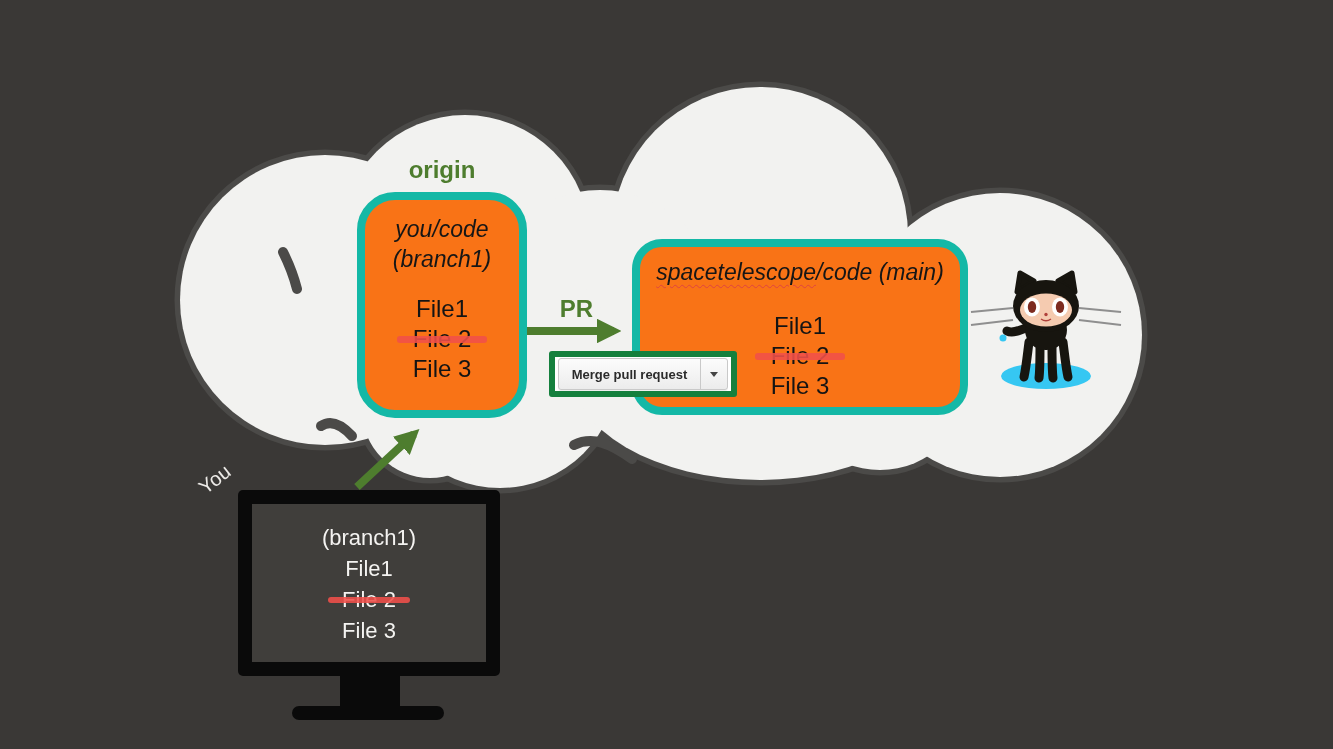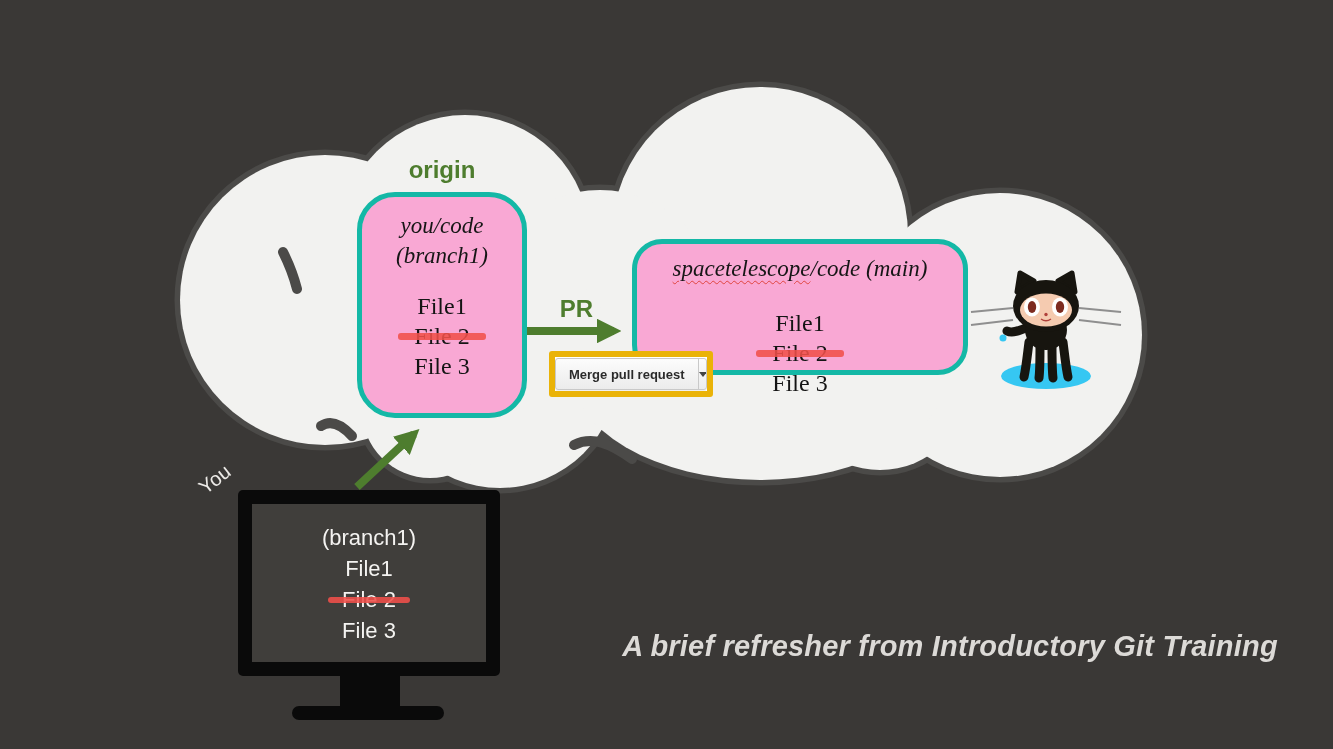--- a/index.html
+++ b/index.html
@@ -5,39 +5,39 @@
   html,body{margin:0;padding:0;}
   body{width:1333px;height:749px;overflow:hidden;font-family:"Liberation Sans",sans-serif;}
   .stage{position:absolute;top:0;left:0;width:1333px;height:749px;background:#3a3836;}
   .abs{position:absolute;}
   svg{display:block;}
 
   
   .green-label{color:#4e7d2e;font-weight:700;font-size:24px;text-align:center;}
 
   
-  .repo-box{position:absolute;background:#f9a8d4;border:5px solid #14b8a6;box-sizing:border-box;font-family:Liberation Serif, serif;}
+  .repo-box{position:absolute;background:#f97316;border:8px solid #14b8a6;box-sizing:border-box;}
   .repo-box.origin{left:357px;top:192px;width:170px;height:226px;border-radius:38px;}
-  .repo-box.upstream{left:632px;top:239px;width:336px;height:136px;border-radius:30px;}
+  .repo-box.upstream{left:632px;top:239px;width:336px;height:176px;border-radius:30px;}
   .repo-title{font-style:italic;font-size:23px;color:#161616;text-align:center;line-height:30px;}
   .file-list{font-size:24px;color:#141414;text-align:center;line-height:30px;}
   .origin .repo-title{margin-top:14px;}
   .origin .file-list{margin-top:20px;}
   .upstream .repo-title{margin-top:10px;}
   .upstream .file-list{margin-top:24px;}
 
   .strike{position:relative;display:inline-block;}
   .strike::after{content:'';position:absolute;left:-16px;right:-16px;top:50%;height:7px;margin-top:-3px;
     background:#f0504a;border-radius:3px;opacity:.88;}
   .squiggle{text-decoration-line:underline;text-decoration-style:wavy;text-decoration-color:#e0443f;
     text-decoration-thickness:1px;text-underline-offset:4px;}
 
   
-  .merge-frame{position:absolute;left:549px;top:351px;width:164px;height:46px;box-sizing:border-box;
-    border:6px solid #eab308;background:#ffffff;border-radius:3px;display:flex;align-items:center;justify-content:center;}
+  .merge-frame{position:absolute;left:549px;top:351px;width:188px;height:46px;box-sizing:border-box;
+    border:6px solid #15803d;background:#ffffff;border-radius:3px;display:flex;align-items:center;justify-content:center;}
   .gh-btn{display:flex;height:30px;border:1px solid #c9c9c9;border-radius:3px;overflow:hidden;
     background:linear-gradient(#fcfcfc,#ececec);box-shadow:0 1px 0 rgba(0,0,0,.06);}
   .gh-btn-main{display:flex;align-items:center;padding:0 13px;font-size:13px;font-weight:700;color:#2b2b2b;white-space:nowrap;}
   .gh-btn-drop{display:flex;align-items:center;justify-content:center;width:26px;border-left:1px solid #c9c9c9;}
   .caret{width:0;height:0;border-left:4px solid transparent;border-right:4px solid transparent;border-top:5px solid #444;}
 
   
   .monitor-bezel{position:absolute;left:238px;top:490px;width:262px;height:186px;background:#0a0a0a;border-radius:5px;}
   .monitor-screen{position:absolute;left:14px;top:14px;width:234px;height:158px;background:#403e3b;}
   .monitor-text{margin-top:18px;font-size:22px;line-height:31px;color:#f4f3f1;text-align:center;}
@@ -174,15 +174,14 @@
         <div><span class="strike">File 2</span></div>
         <div>File 3</div>
       </div>
     </div>
   </div>
   <div class="monitor-neck"></div>
   <div class="monitor-base"></div>
 
   <div class="you-label">You</div>
 
-  <div class="caption">A brief refresher from Introductory Git Training</div>
 
 </div>
 
 </body></html>

